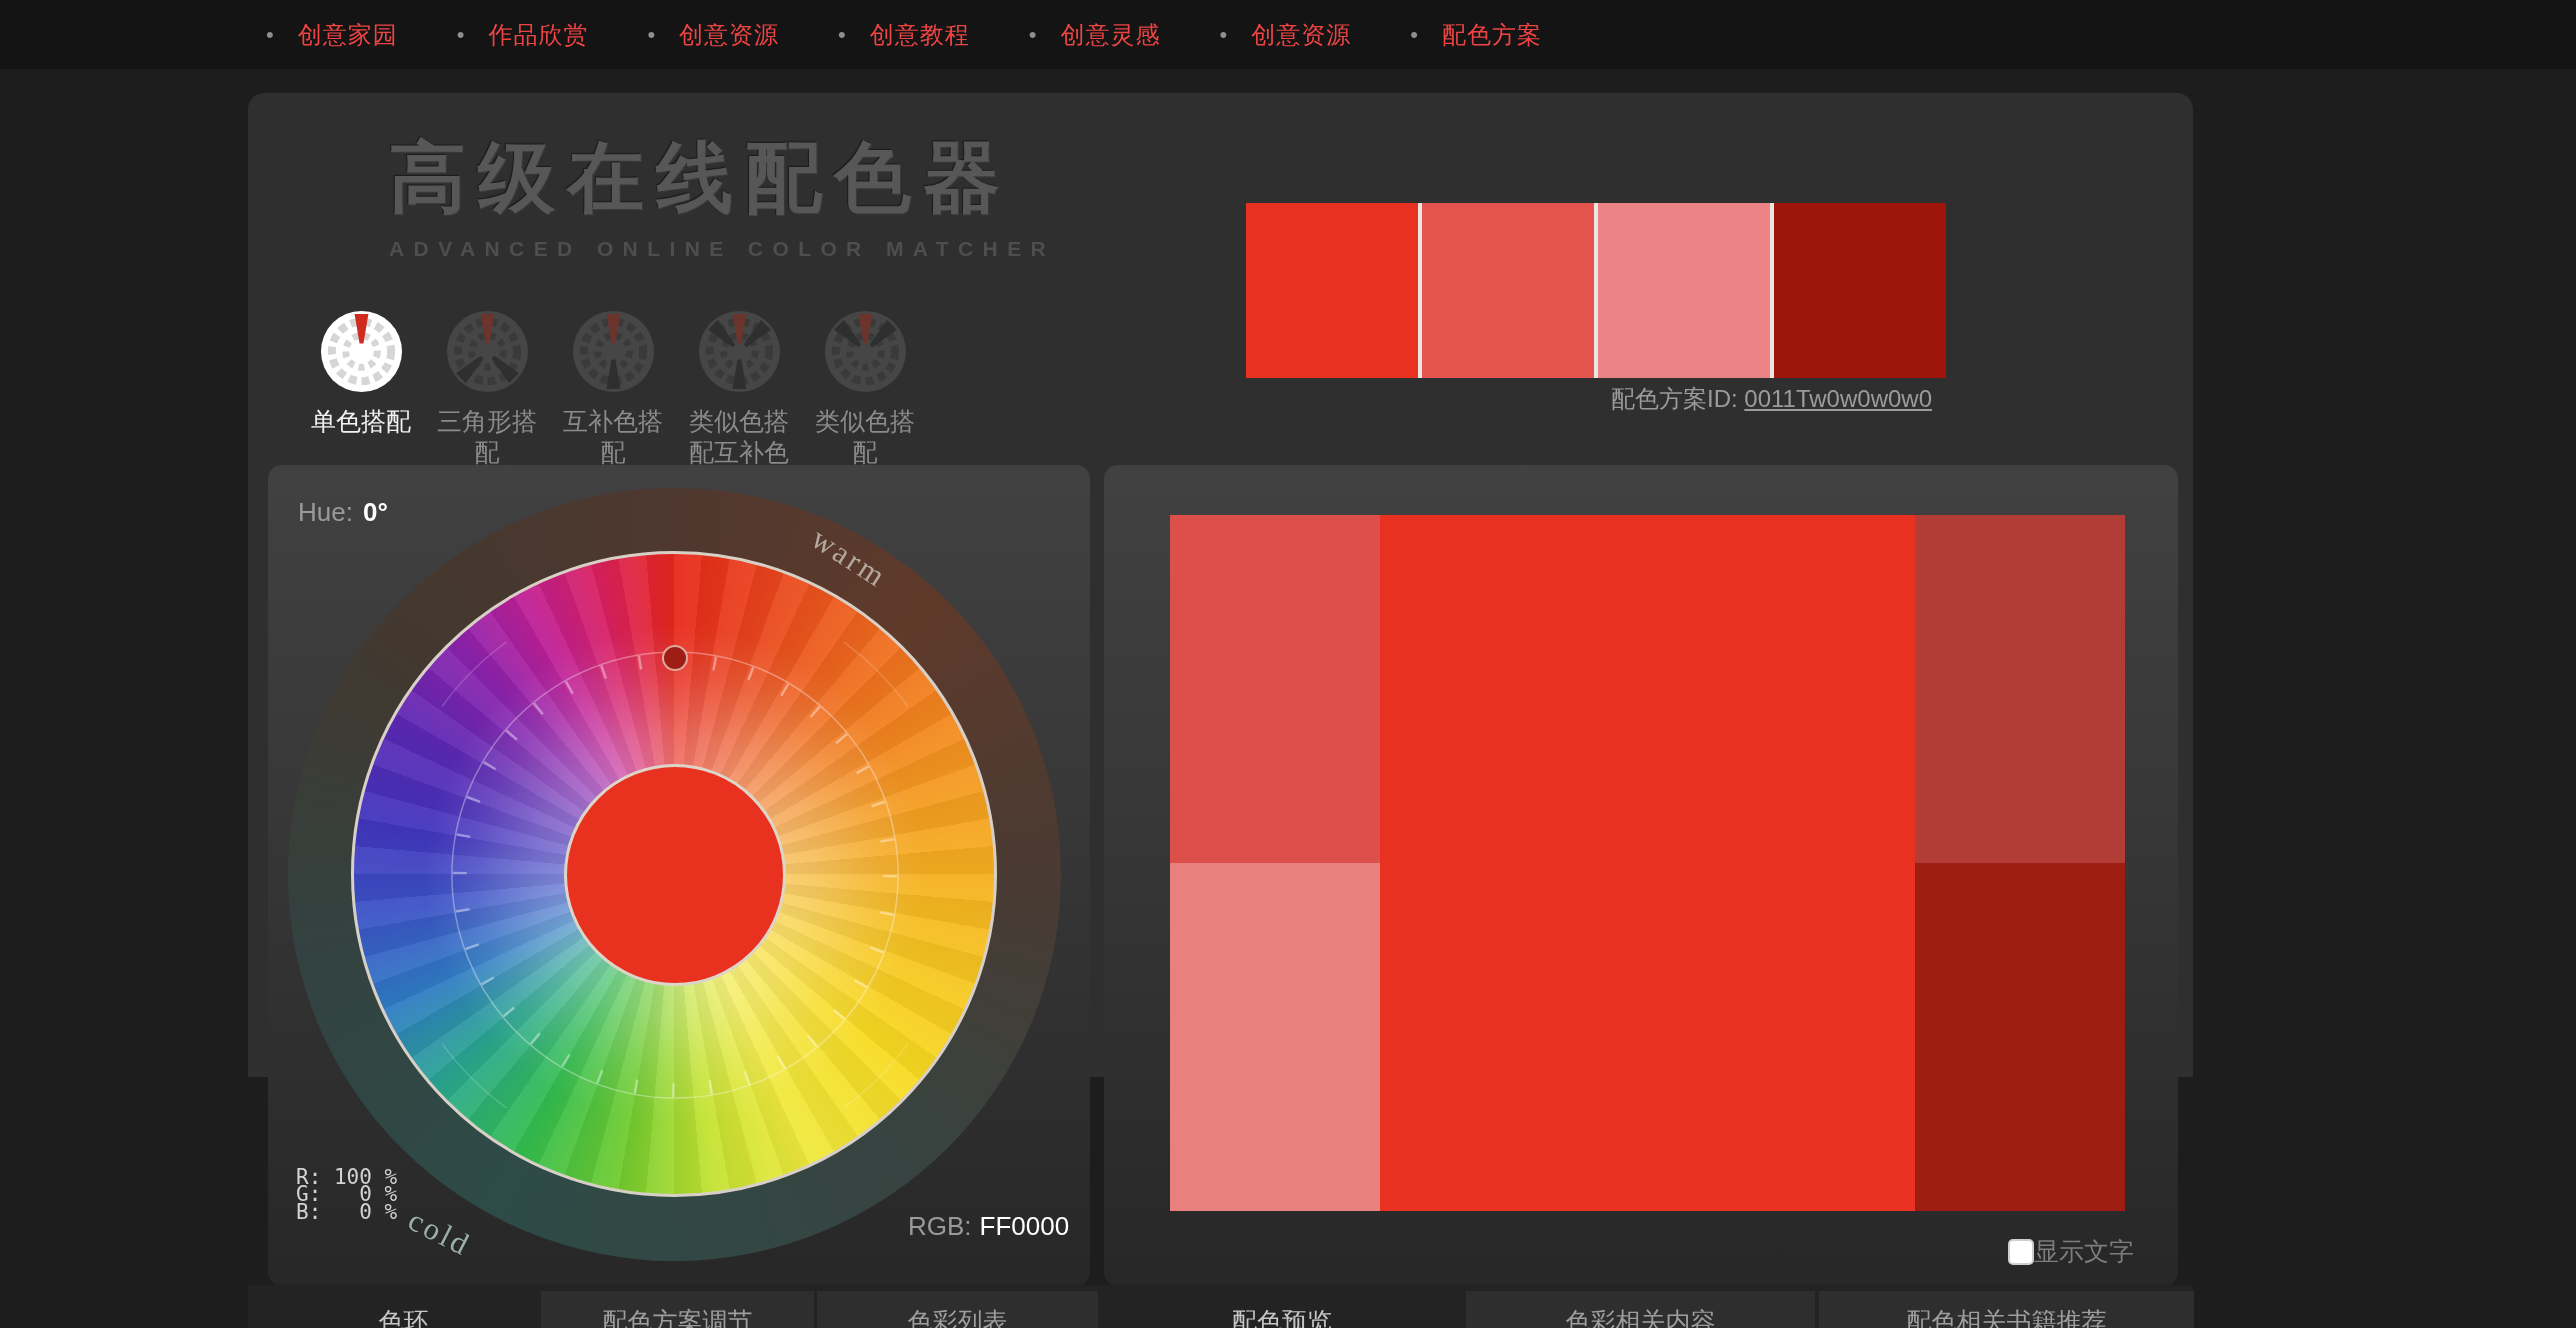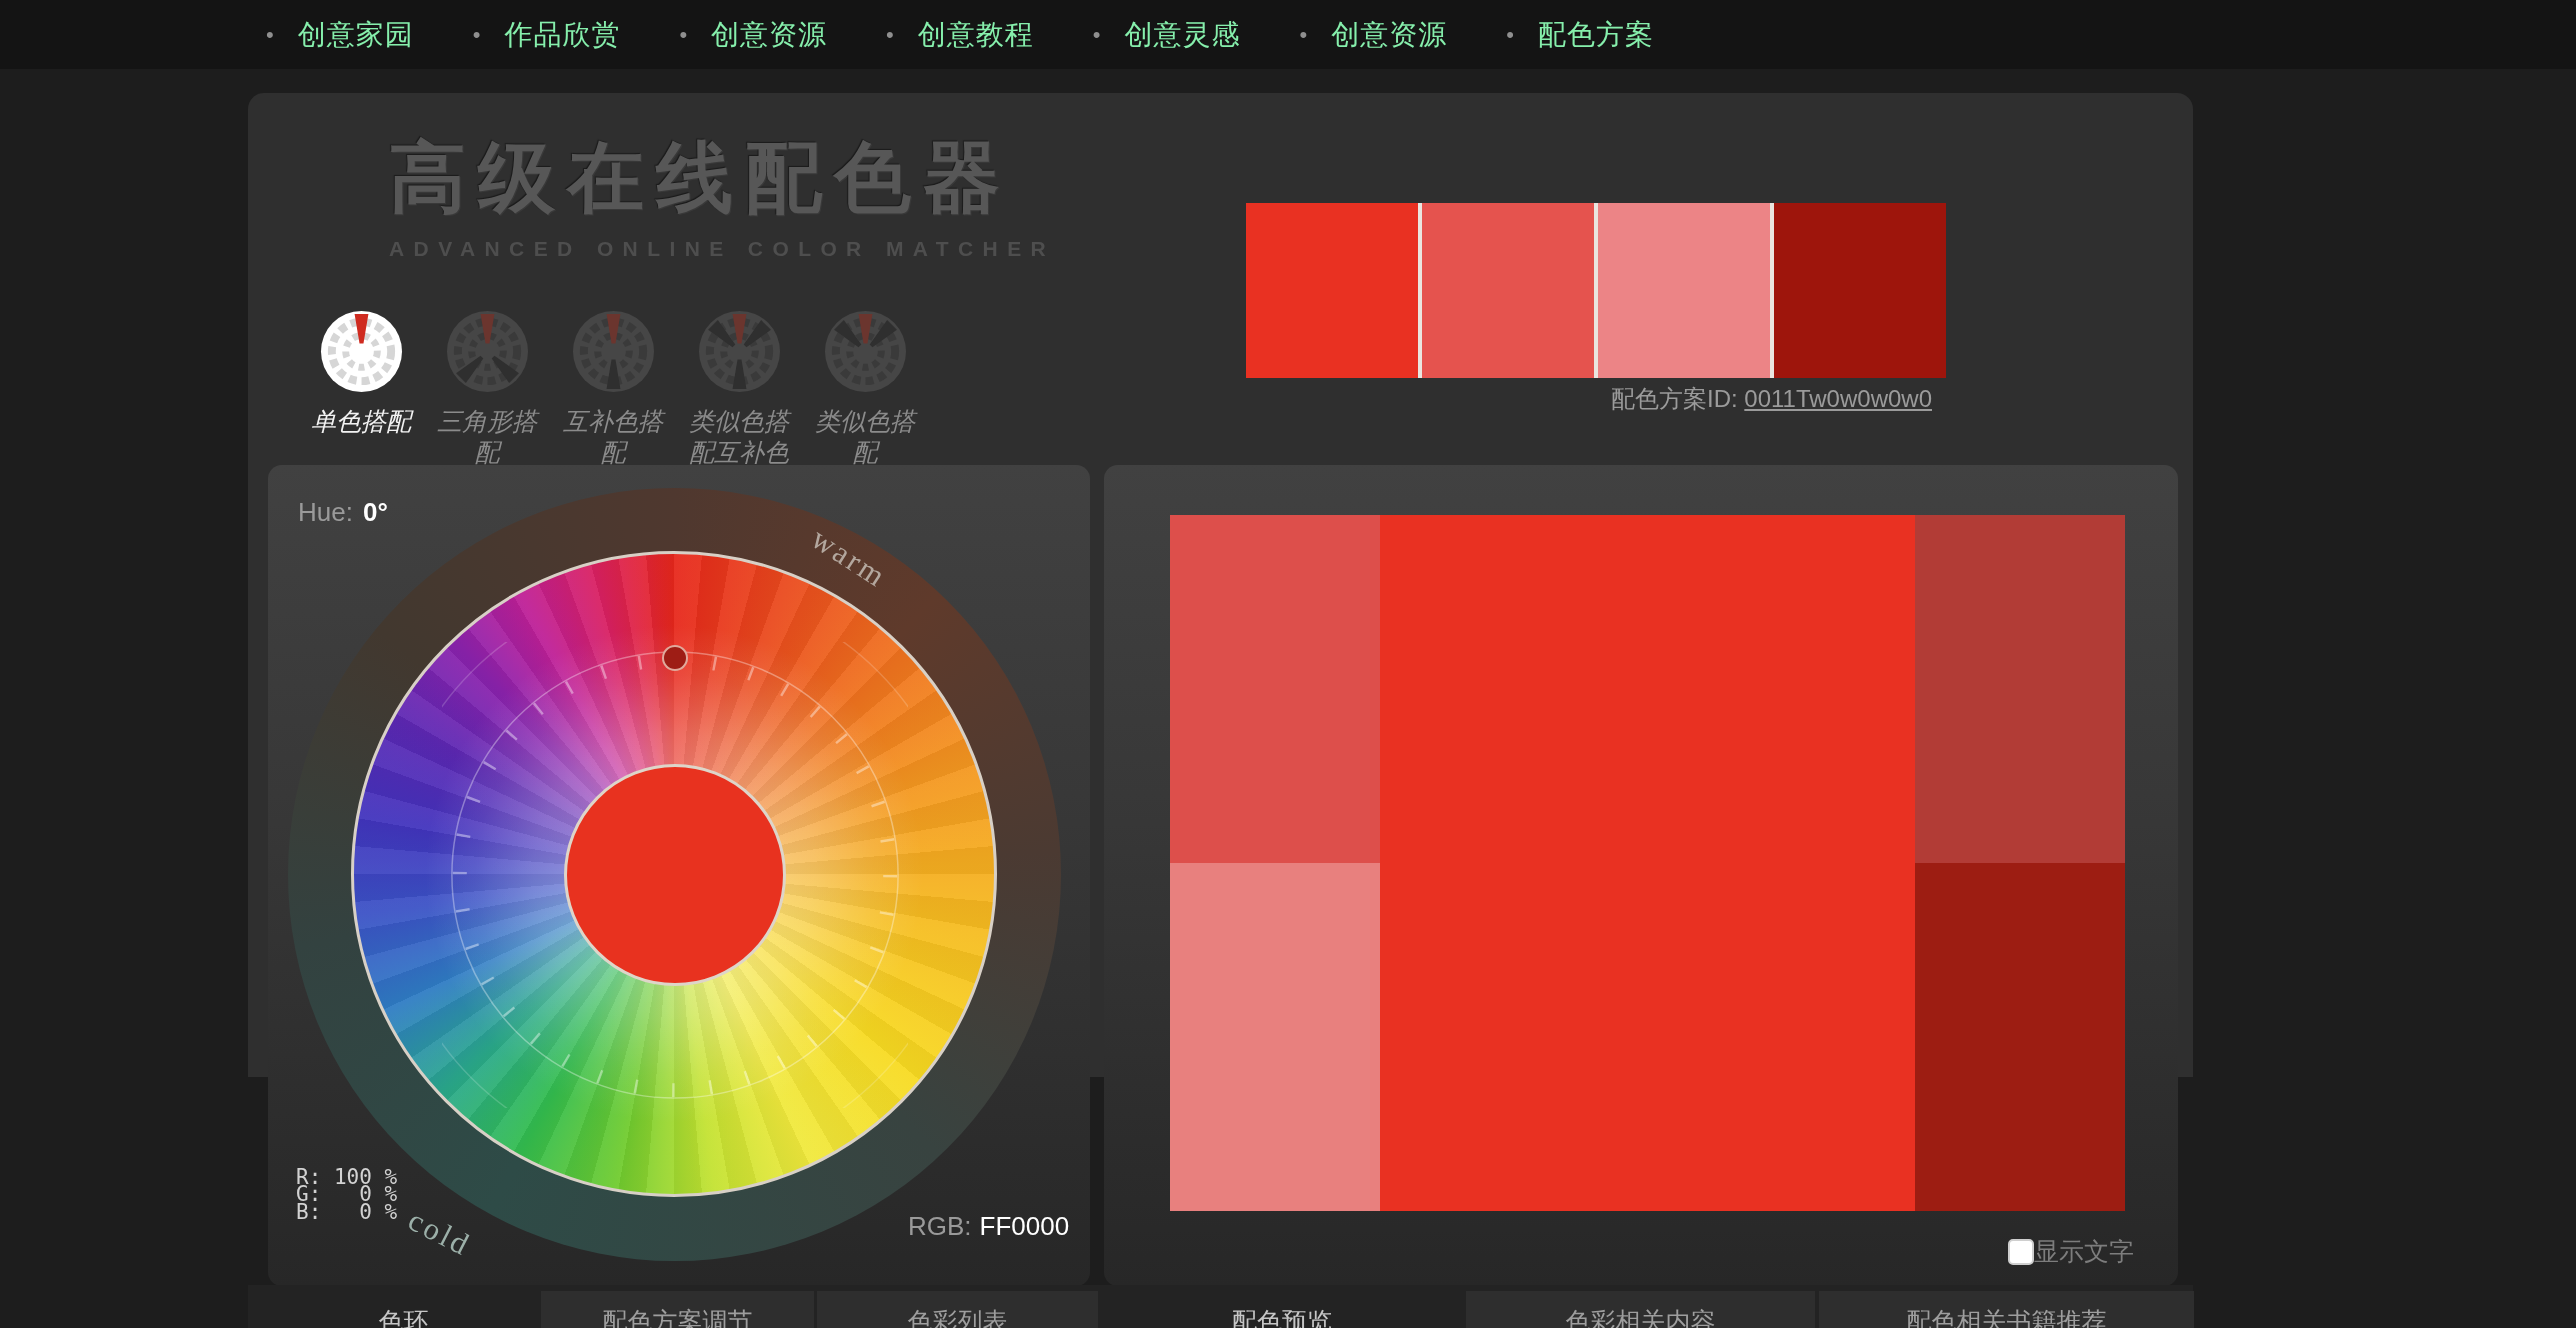--- a/index.html
+++ b/index.html
@@ -6,34 +6,34 @@
   html,body { width:2576px; height:1329px; overflow:hidden; }
   body { background:#1d1d1d; font-family:"Liberation Sans", sans-serif; }
 
   .stage { position:relative; width:2576px; height:1329px; overflow:hidden; }
 
   
   .nav { position:absolute; left:0; top:0; width:100%; height:69px; background:#141414;
          display:flex; align-items:center; padding-left:266px; }
   .nav-item { display:flex; align-items:center; margin-right:59px; cursor:pointer; }
   .nav-bullet { color:#8f8f8f; font-size:22px; margin-right:24px; }
-  .nav-label { color:#86efac; font-size:28px; letter-spacing:1px; }
+  .nav-label { color:#ef4444; font-size:24px; letter-spacing:1px; }
 
   
   .card { position:absolute; left:248px; top:93px; width:1945px; height:984px;
           background:#2f2f2f; border-radius:16px 16px 0 0; }
 
   
   .logo { position:absolute; left:141px; top:34px; }
   .logo-title { font-size:77px; font-weight:700; color:#575757; letter-spacing:12px;
                 text-shadow:1px 1px 0 rgba(255,255,255,0.05), -1px -1px 1px rgba(0,0,0,0.45); }
   .logo-sub { margin-top:6px; font-size:21px; font-weight:700; color:#4e4e4e; letter-spacing:9.4px; }
 
   
-  .modes { position:absolute; left:50px; top:216px; display:flex;font-style:italic; }
+  .modes { position:absolute; left:50px; top:216px; display:flex; }
   .mode { width:126px; display:flex; flex-direction:column; align-items:center; cursor:pointer; }
   .mode-icon { width:85px; height:85px; }
   .mode-label { margin-top:12px; max-width:103px; text-align:center; font-size:25px;
                 line-height:31px; color:#8b8b8b; }
   .mode.active .mode-label { color:#f2f2f2; }
 
   
   .swatch-strip { position:absolute; left:998px; top:110px; width:700px; height:175px; display:flex; }
   .swatch { flex:1; }
   .swatch + .swatch { border-left:4px solid #eae6e0; }

